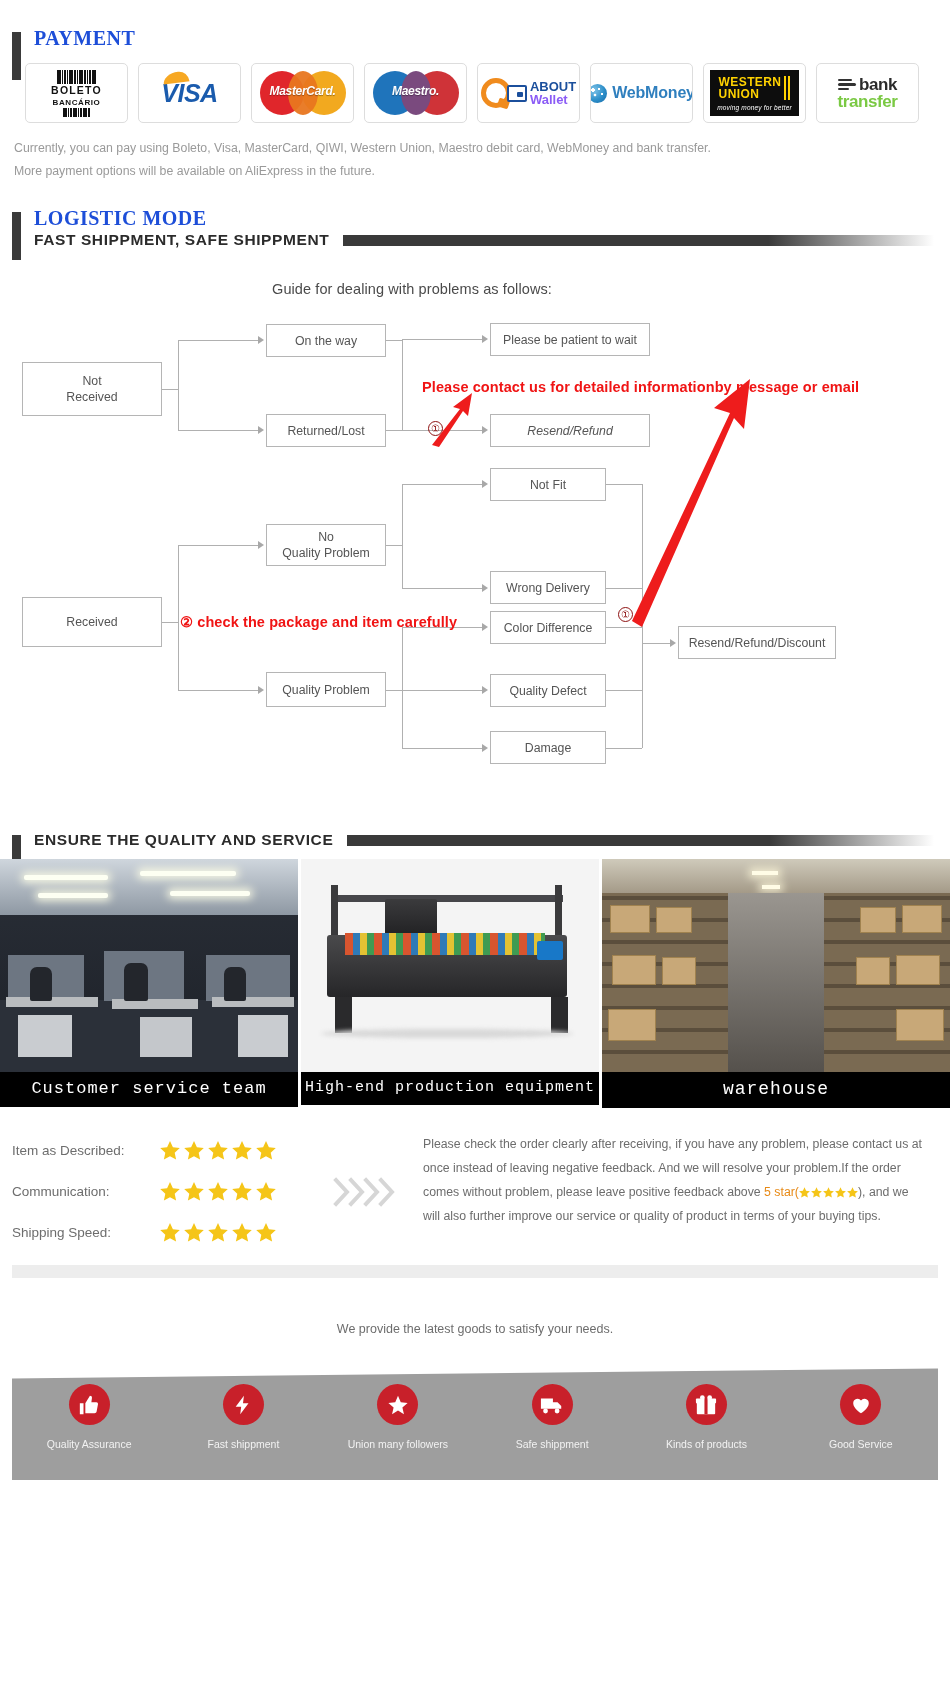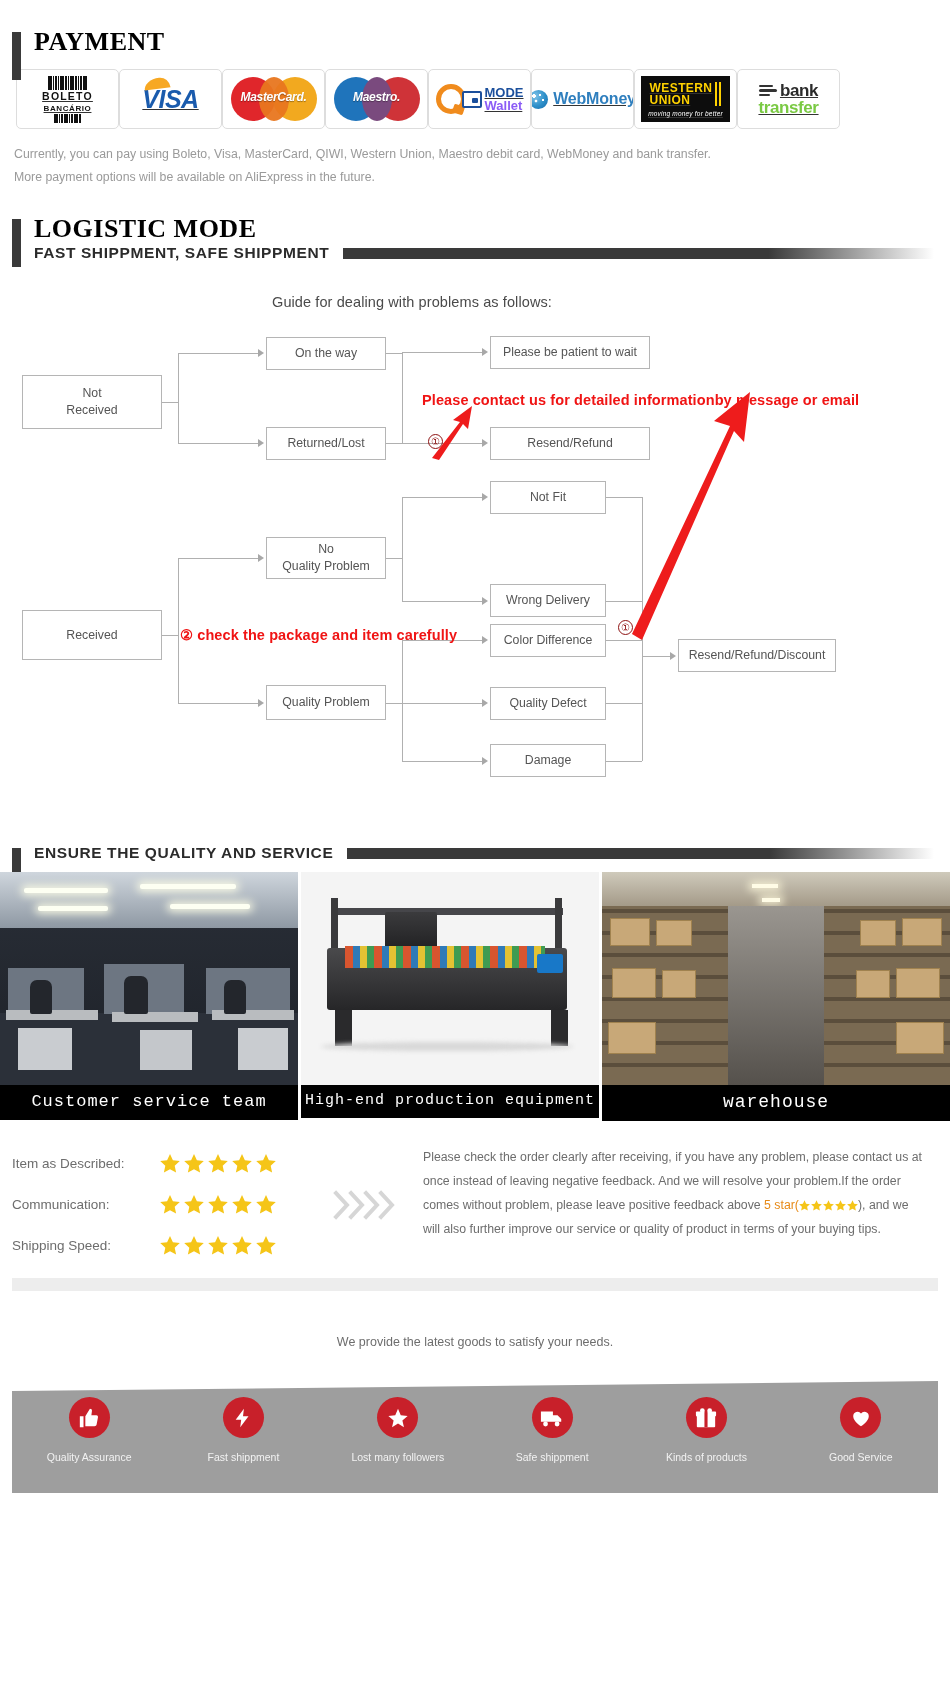--- a/index.html
+++ b/index.html
@@ -14,36 +14,36 @@
   .page { width: 950px; position: relative; overflow: hidden; }
 
   
   .sec-head { position: relative; padding: 0 0 0 22px; margin: 0 12px; }
   .sec-head .bar-left {
     position: absolute; left: 0; top: 4px; width: 9px; height: 48px;
     background: #3a3a3a;
   }
   .sec-head h2 {
     font-family: "Liberation Serif", serif;
-    font-size: 26px; font-weight: bold; color: #000000;
+    font-size: 20px; font-weight: bold; color: #1d4ed8;
     letter-spacing: .5px; line-height: 1.05;
   }
   .sec-head .sub-row { display: flex; align-items: center; margin-top: 2px; }
   .sec-head h3 {
     font-size: 15.5px; font-weight: bold; color: #2b2b2b;
     letter-spacing: .6px; white-space: nowrap;
   }
   .sec-head .rule {
     flex: 1; height: 11px; margin-left: 14px; margin-right: 4px;
     background: linear-gradient(90deg,#3a3a3a 0%, #3a3a3a 72%, rgba(58,58,58,0) 100%);
   }
 
   
   .pay-row {
-    display: flex; padding: 14px 12px 0 16px; text-decoration: underline;
+    display: flex; gap: 10px; padding: 14px 12px 0 25px;
   }
   .pay-card {
     width: 103px; height: 60px; border: 1px solid #dddddd; border-radius: 5px;
     background: #fff; display: flex; align-items: center; justify-content: center;
     overflow: hidden; flex: 0 0 auto;
   }
   .pay-note { padding: 14px 14px 0 14px; }
   .pay-note p { font-size: 12.3px; color: #9a9a9a; line-height: 1.85; }
 
   
@@ -330,21 +330,21 @@
           <span class="mid"></span>
         <span class="lbl">Maestro.</span>
       </div>
     </div>
 
     <div class="pay-card">
       <div class="qiwi">
         <span class="q"></span>
           <span class="wal"></span>
         <span class="txt">
-          <b>MODE</b>
+          <b>ABOUT</b>
           <span>Wallet</span>
         </span>
       </div>
     </div>
 
     <div class="pay-card">
       <div class="wm">
         <span class="globe"></span>
         <span class="w">WebMoney</span>
       </div>
@@ -405,21 +405,21 @@
     </div>
     <div class="fbox" style="left:266px; top:55px; width:120px; height:33px;">
       <span>On the way</span>
     </div>
     <div class="fbox" style="left:266px; top:145px; width:120px; height:33px;">
       <span>Returned/Lost</span>
     </div>
     <div class="fbox" style="left:490px; top:54px; width:160px; height:33px;">
       <span>Please be patient to wait</span>
     </div>
-    <div class="fbox" style="left:490px; top:145px; width:160px; height:33px;">
+    <div class="fbox" style="left:490px; top:145px; width:160px; height:33px;font-style:italic;">
       <span>Resend/Refund</span>
     </div>
 
     <div class="fline h" style="left:162px; top:120px; width:16px;"></div>
     <div class="fline v" style="left:178px; top:71px; height:90px;"></div>
     <div class="fline h" style="left:178px; top:71px; width:80px;"></div>
     <div class="arrow" style="left:258px; top:67px;"></div>
     <div class="fline h" style="left:178px; top:161px; width:80px;"></div>
     <div class="arrow" style="left:258px; top:157px;"></div>
 
@@ -729,21 +729,21 @@
             </svg>
         </span>
         <span class="ic-label">Fast shippment</span>
       </div>
       <div class="item">
         <span class="ic-circle">
           <svg width="22" height="22" viewBox="0 0 24 24" fill="#fff">
               <polygon points="12,2 15,9 22.5,9.7 16.8,14.6 18.5,22 12,18 5.5,22 7.2,14.6 1.5,9.7 9,9"></polygon>
             </svg>
         </span>
-        <span class="ic-label">Lost many followers</span>
+        <span class="ic-label">Union many followers</span>
       </div>
       <div class="item">
         <span class="ic-circle">
           <svg width="24" height="22" viewBox="0 0 26 22" fill="#fff">
               <path d="M1 4h13v11H1zM14 8h5l4 4v3h-9z"></path>
               <circle cx="6" cy="17.5" r="2.6"></circle>
               <circle cx="18.5" cy="17.5" r="2.6"></circle>
             </svg>
         </span>
         <span class="ic-label">Safe shippment</span>

